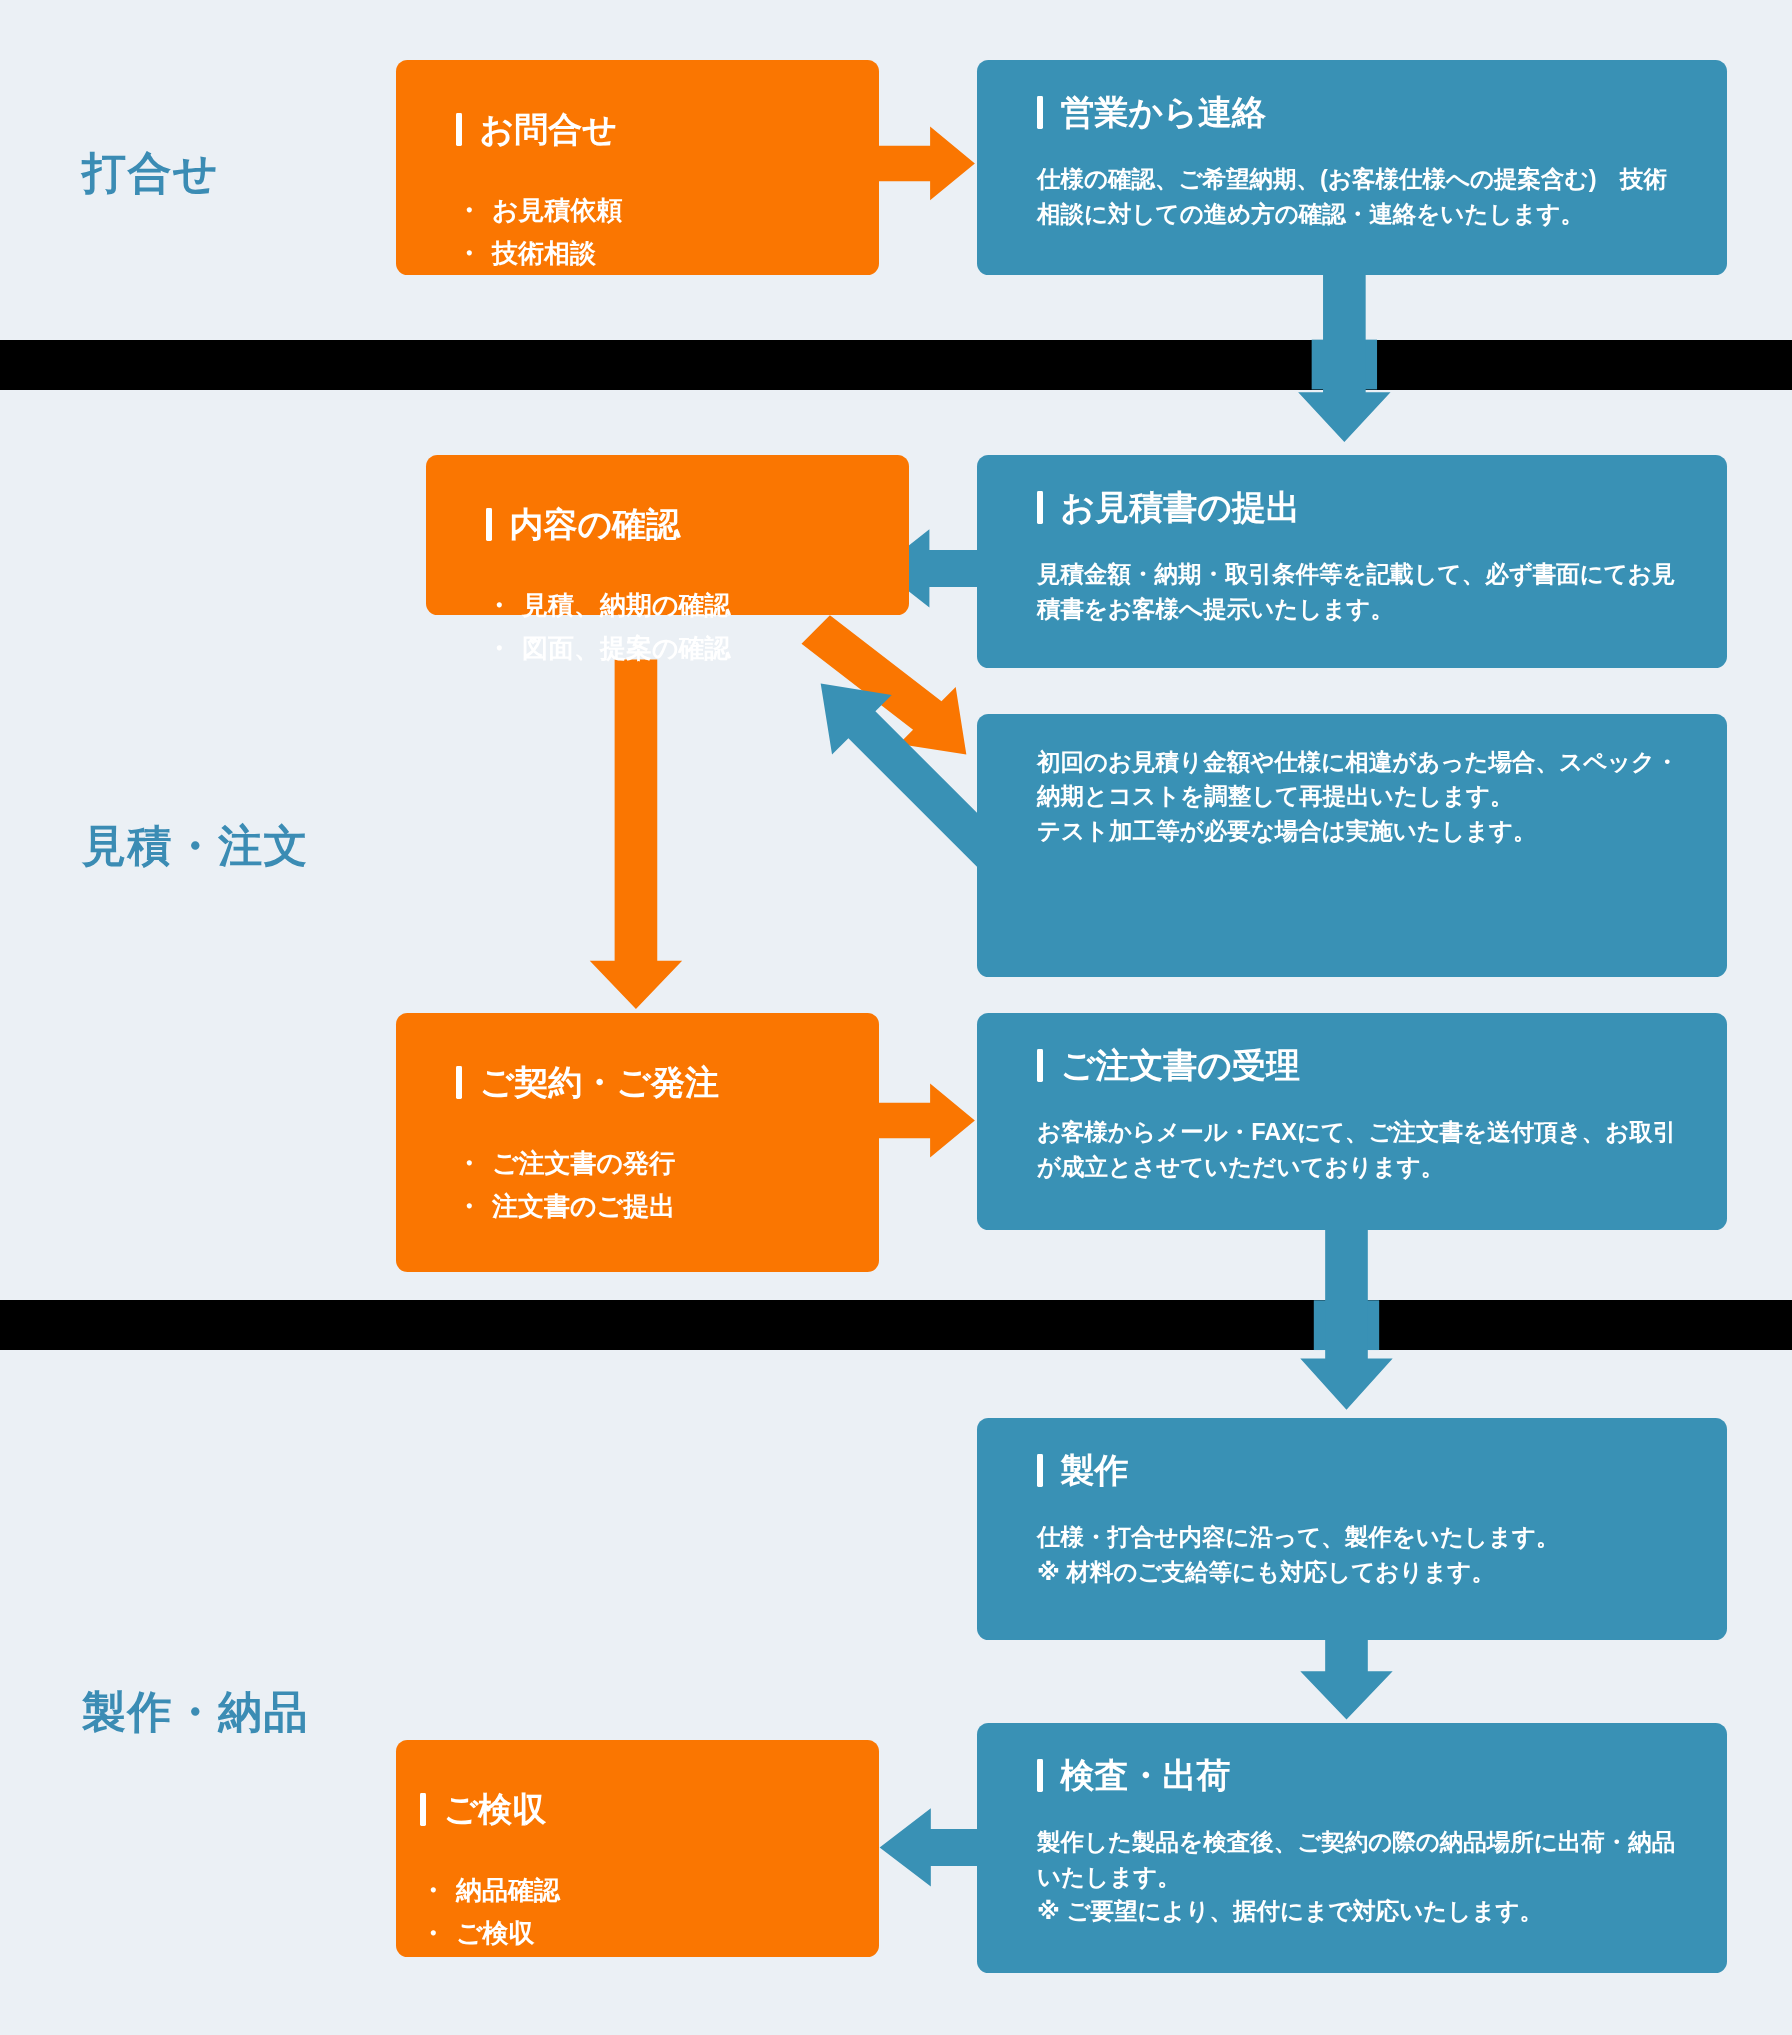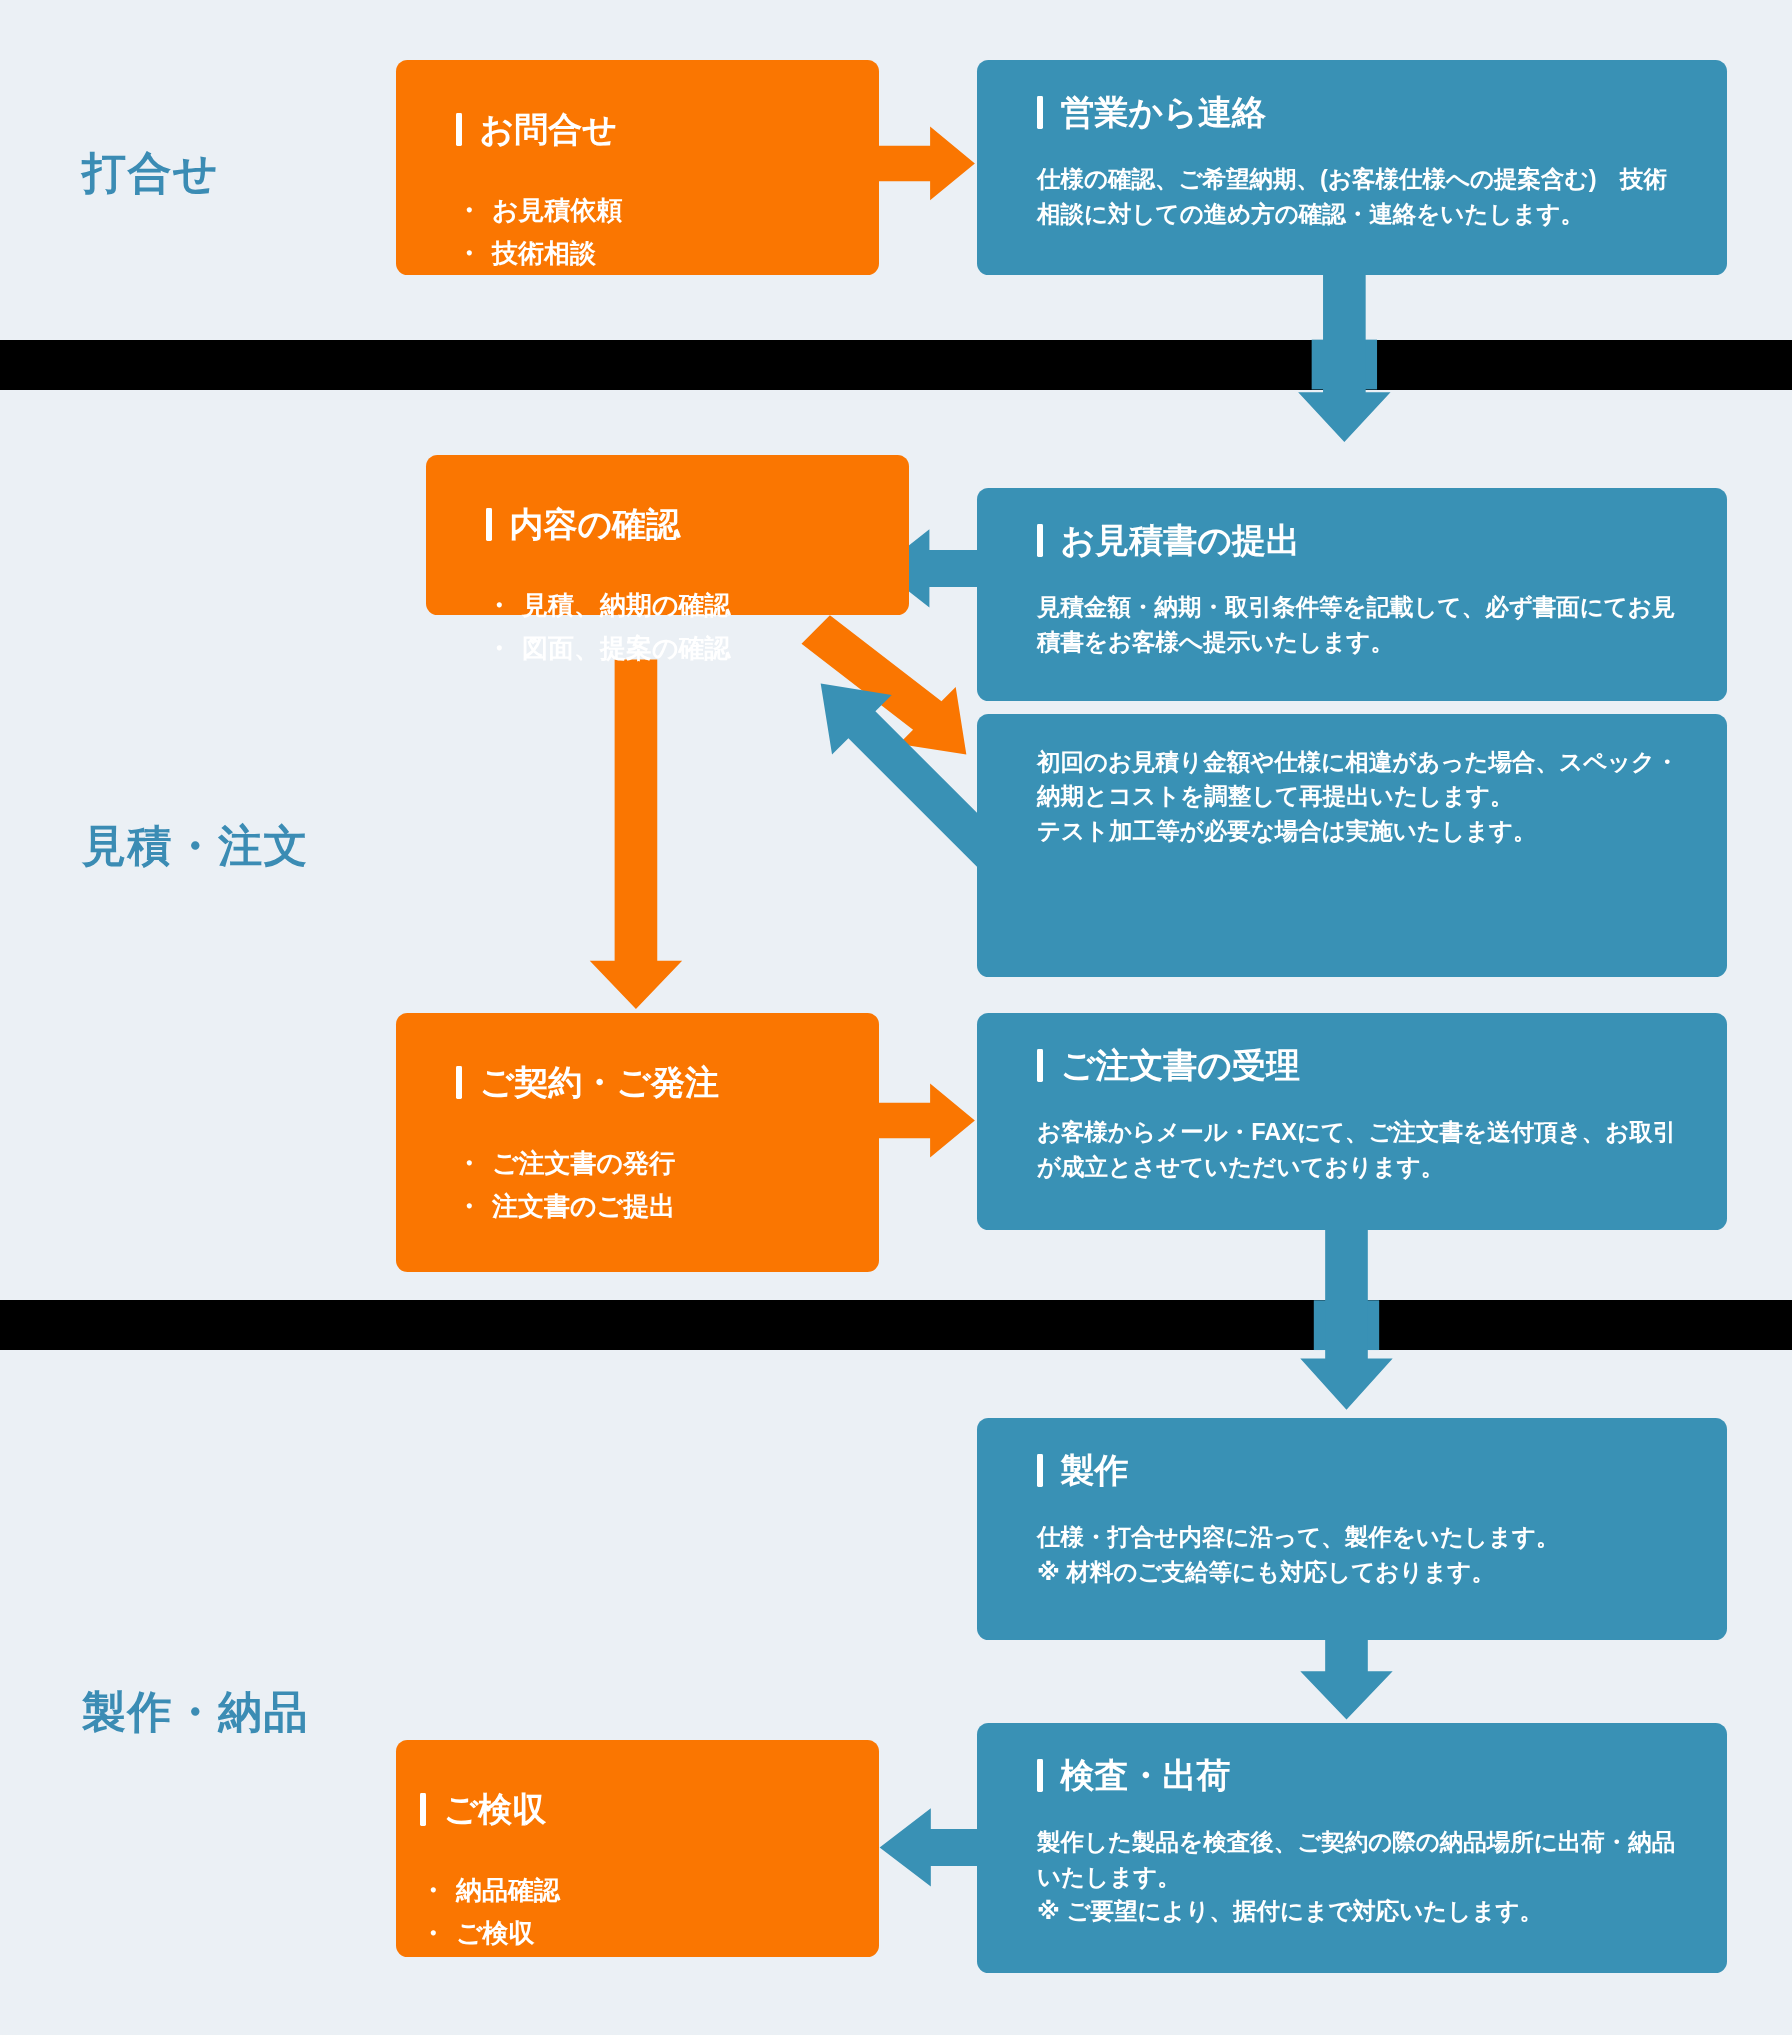--- a/index.html
+++ b/index.html
@@ -38,21 +38,21 @@
   .box{
     position:absolute;z-index:3;border-radius:11.4px;color:var(--text);
     padding:0 43px 0 60px;
   }
   .box.orange{background:var(--orange);width:483px;}
   .box.blue{background:var(--blue);width:750px;}
 
   #box-inquiry       {left:396px; top:60px;   height:215px;}
   #box-sales-contact {left:977px;top:60px;   height:215px;}
   #box-content-check {left:396px; top:455px;  height:160px;margin-left:30px;}
-  #box-quotation     {left:977px;top:455px;  height:213px;margin-top:33px;}
+  #box-quotation     {left:977px;top:455px;  height:213px;}
   #box-requote       {left:977px;top:714px; height:263px;}
   #box-contract      {left:396px; top:1013px; height:259px;}
   #box-order-receipt {left:977px;top:1013px; height:217px;}
   #box-production    {left:977px;top:1418px; height:222px;}
   #box-inspection    {left:977px;top:1723px; height:250px;}
   #box-acceptance    {left:396px; top:1740px; height:217px;padding-left:24px;}
 
   .box-title{
     display:flex;align-items:center;
     font-size:34px;font-weight:700;line-height:1.1;white-space:nowrap;

